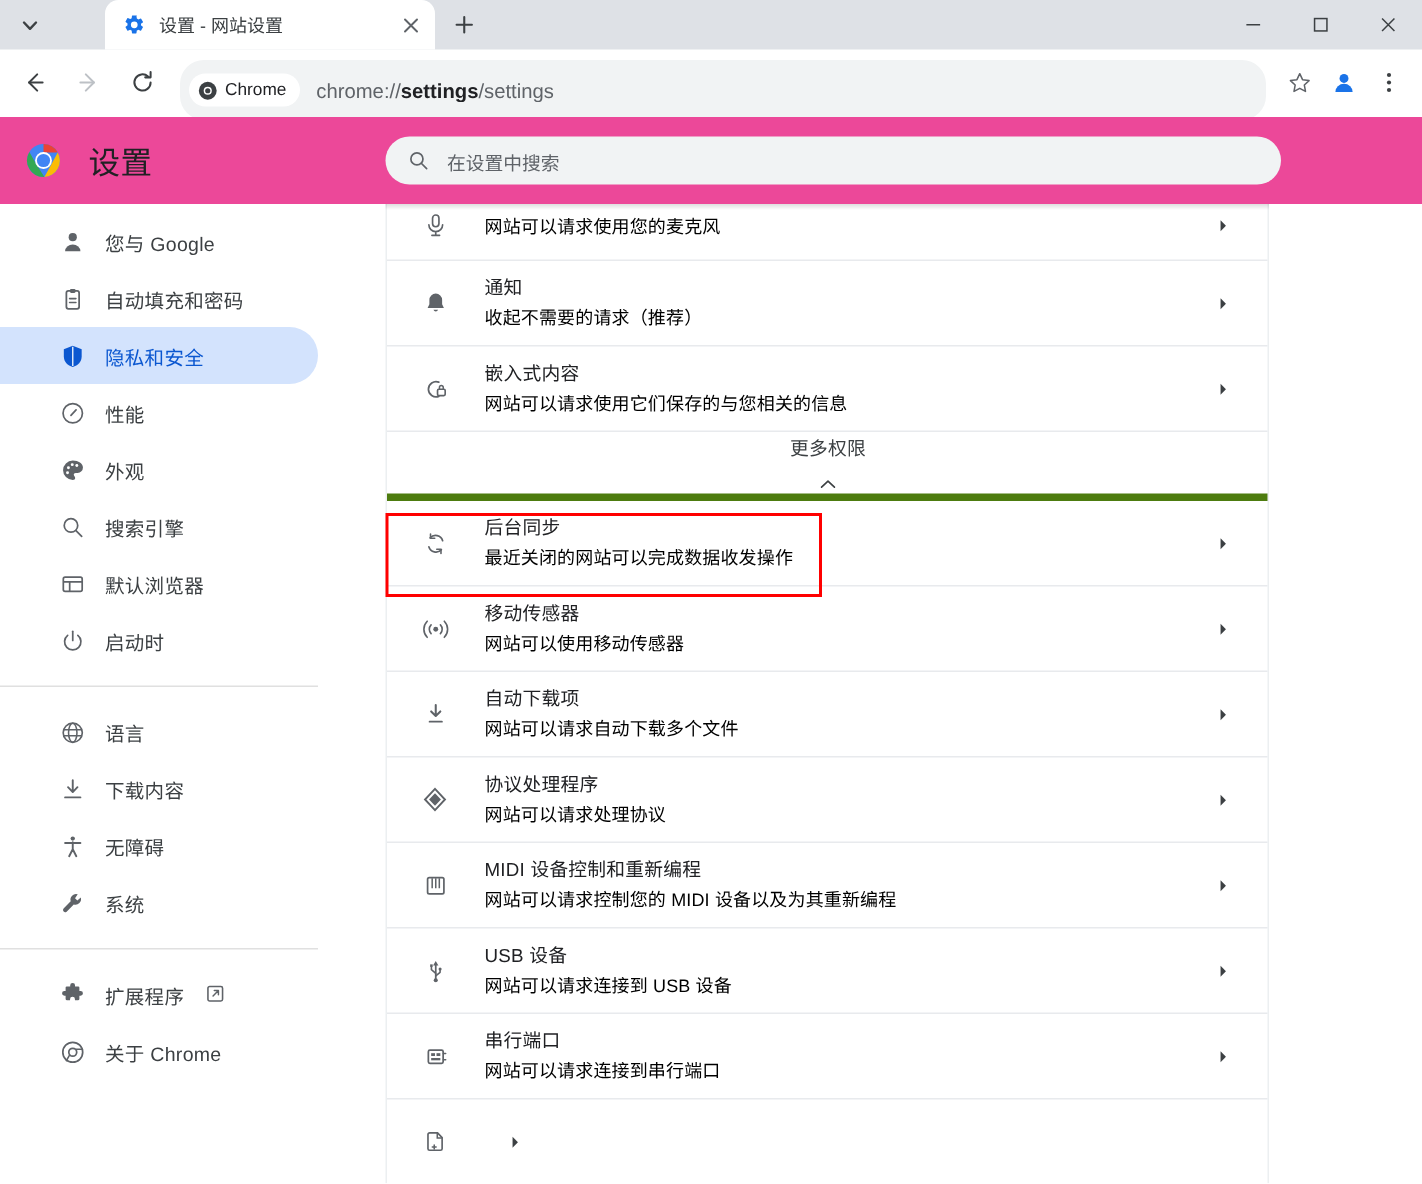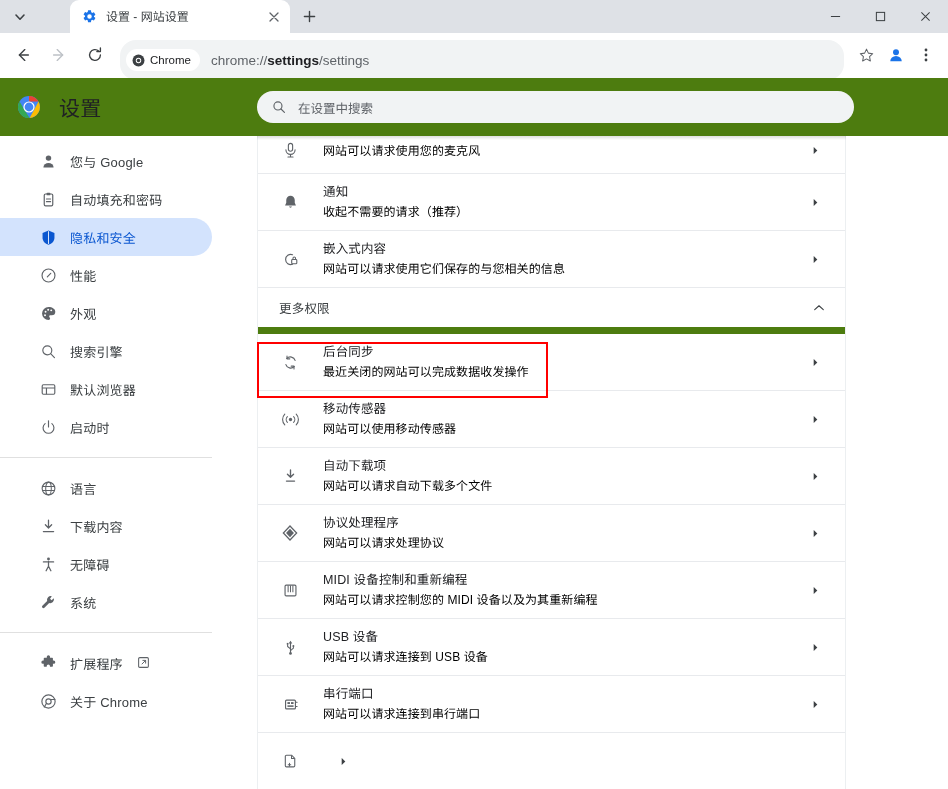--- a/index.html
+++ b/index.html
@@ -150,21 +150,21 @@
     position: absolute;
     left: 0; right: 0;
     top: 78px; bottom: 0;
     background: #ffffff;
     overflow: hidden;
   }
   .settings-header {
     height: 58px;
     display: flex;
     align-items: center;
-    background: #4d7c0f;
+    background: #ec4899;
     position: relative;
     z-index: 5;
   }
   .chrome-logo { margin-left: 17px; width: 24px; height: 24px; flex:none; }
   .settings-title {
     font-size: 21px;
     color: #202124;
     margin-left: 18px;
     font-weight: 400;
     letter-spacing: .3px;
@@ -294,21 +294,22 @@
     width: 20px;
     display: flex; align-items: center; justify-content: center;
     color: #3c4043;
     margin-left: 10px;
   }
   .section-head {
     display: flex;
     align-items: center;
     height: 46px;
     padding: 0 20px 0 21px;
-    border-bottom: 7px solid #4d7c0f;
+    border-bottom: 5px solid #4d7c0f;
+    flex-direction: column;
   }
   .section-head-label {
     flex: 1;
     font-size: 12.5px;
     color: #3c4043;
     letter-spacing: .2px;
   }
   .section-head-arrow { color: #3c4043; display:flex; }
 
   

